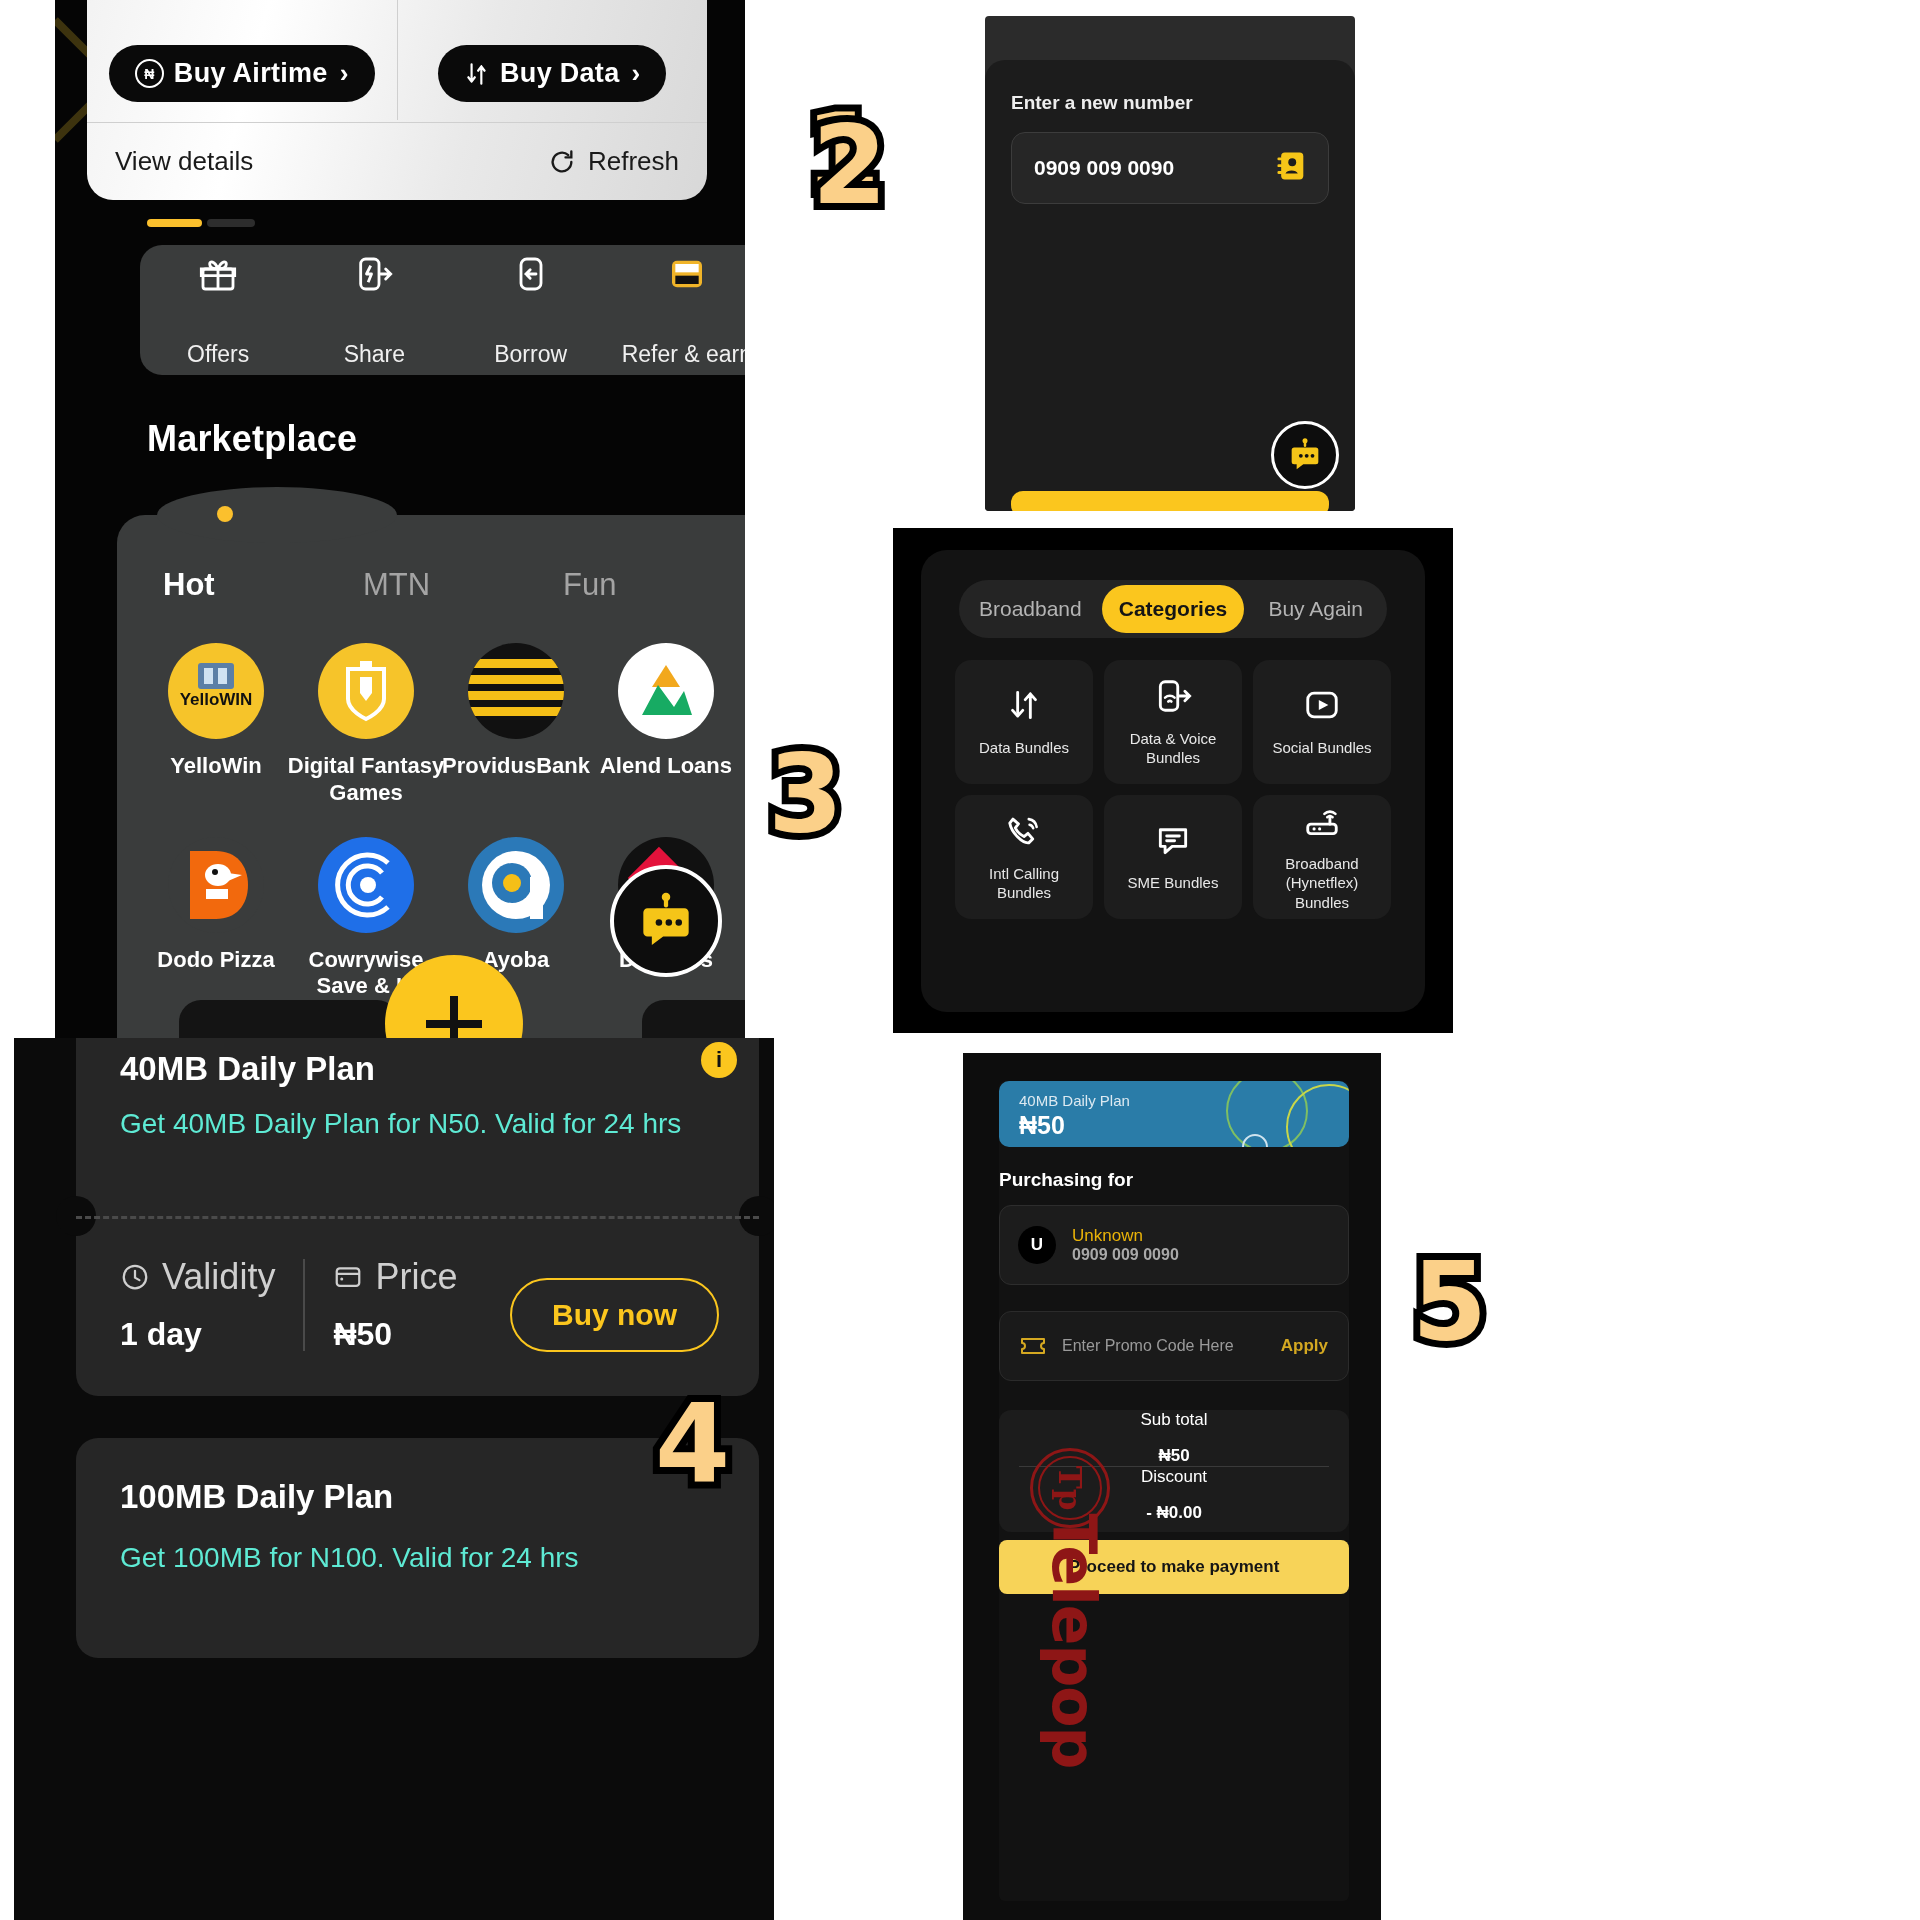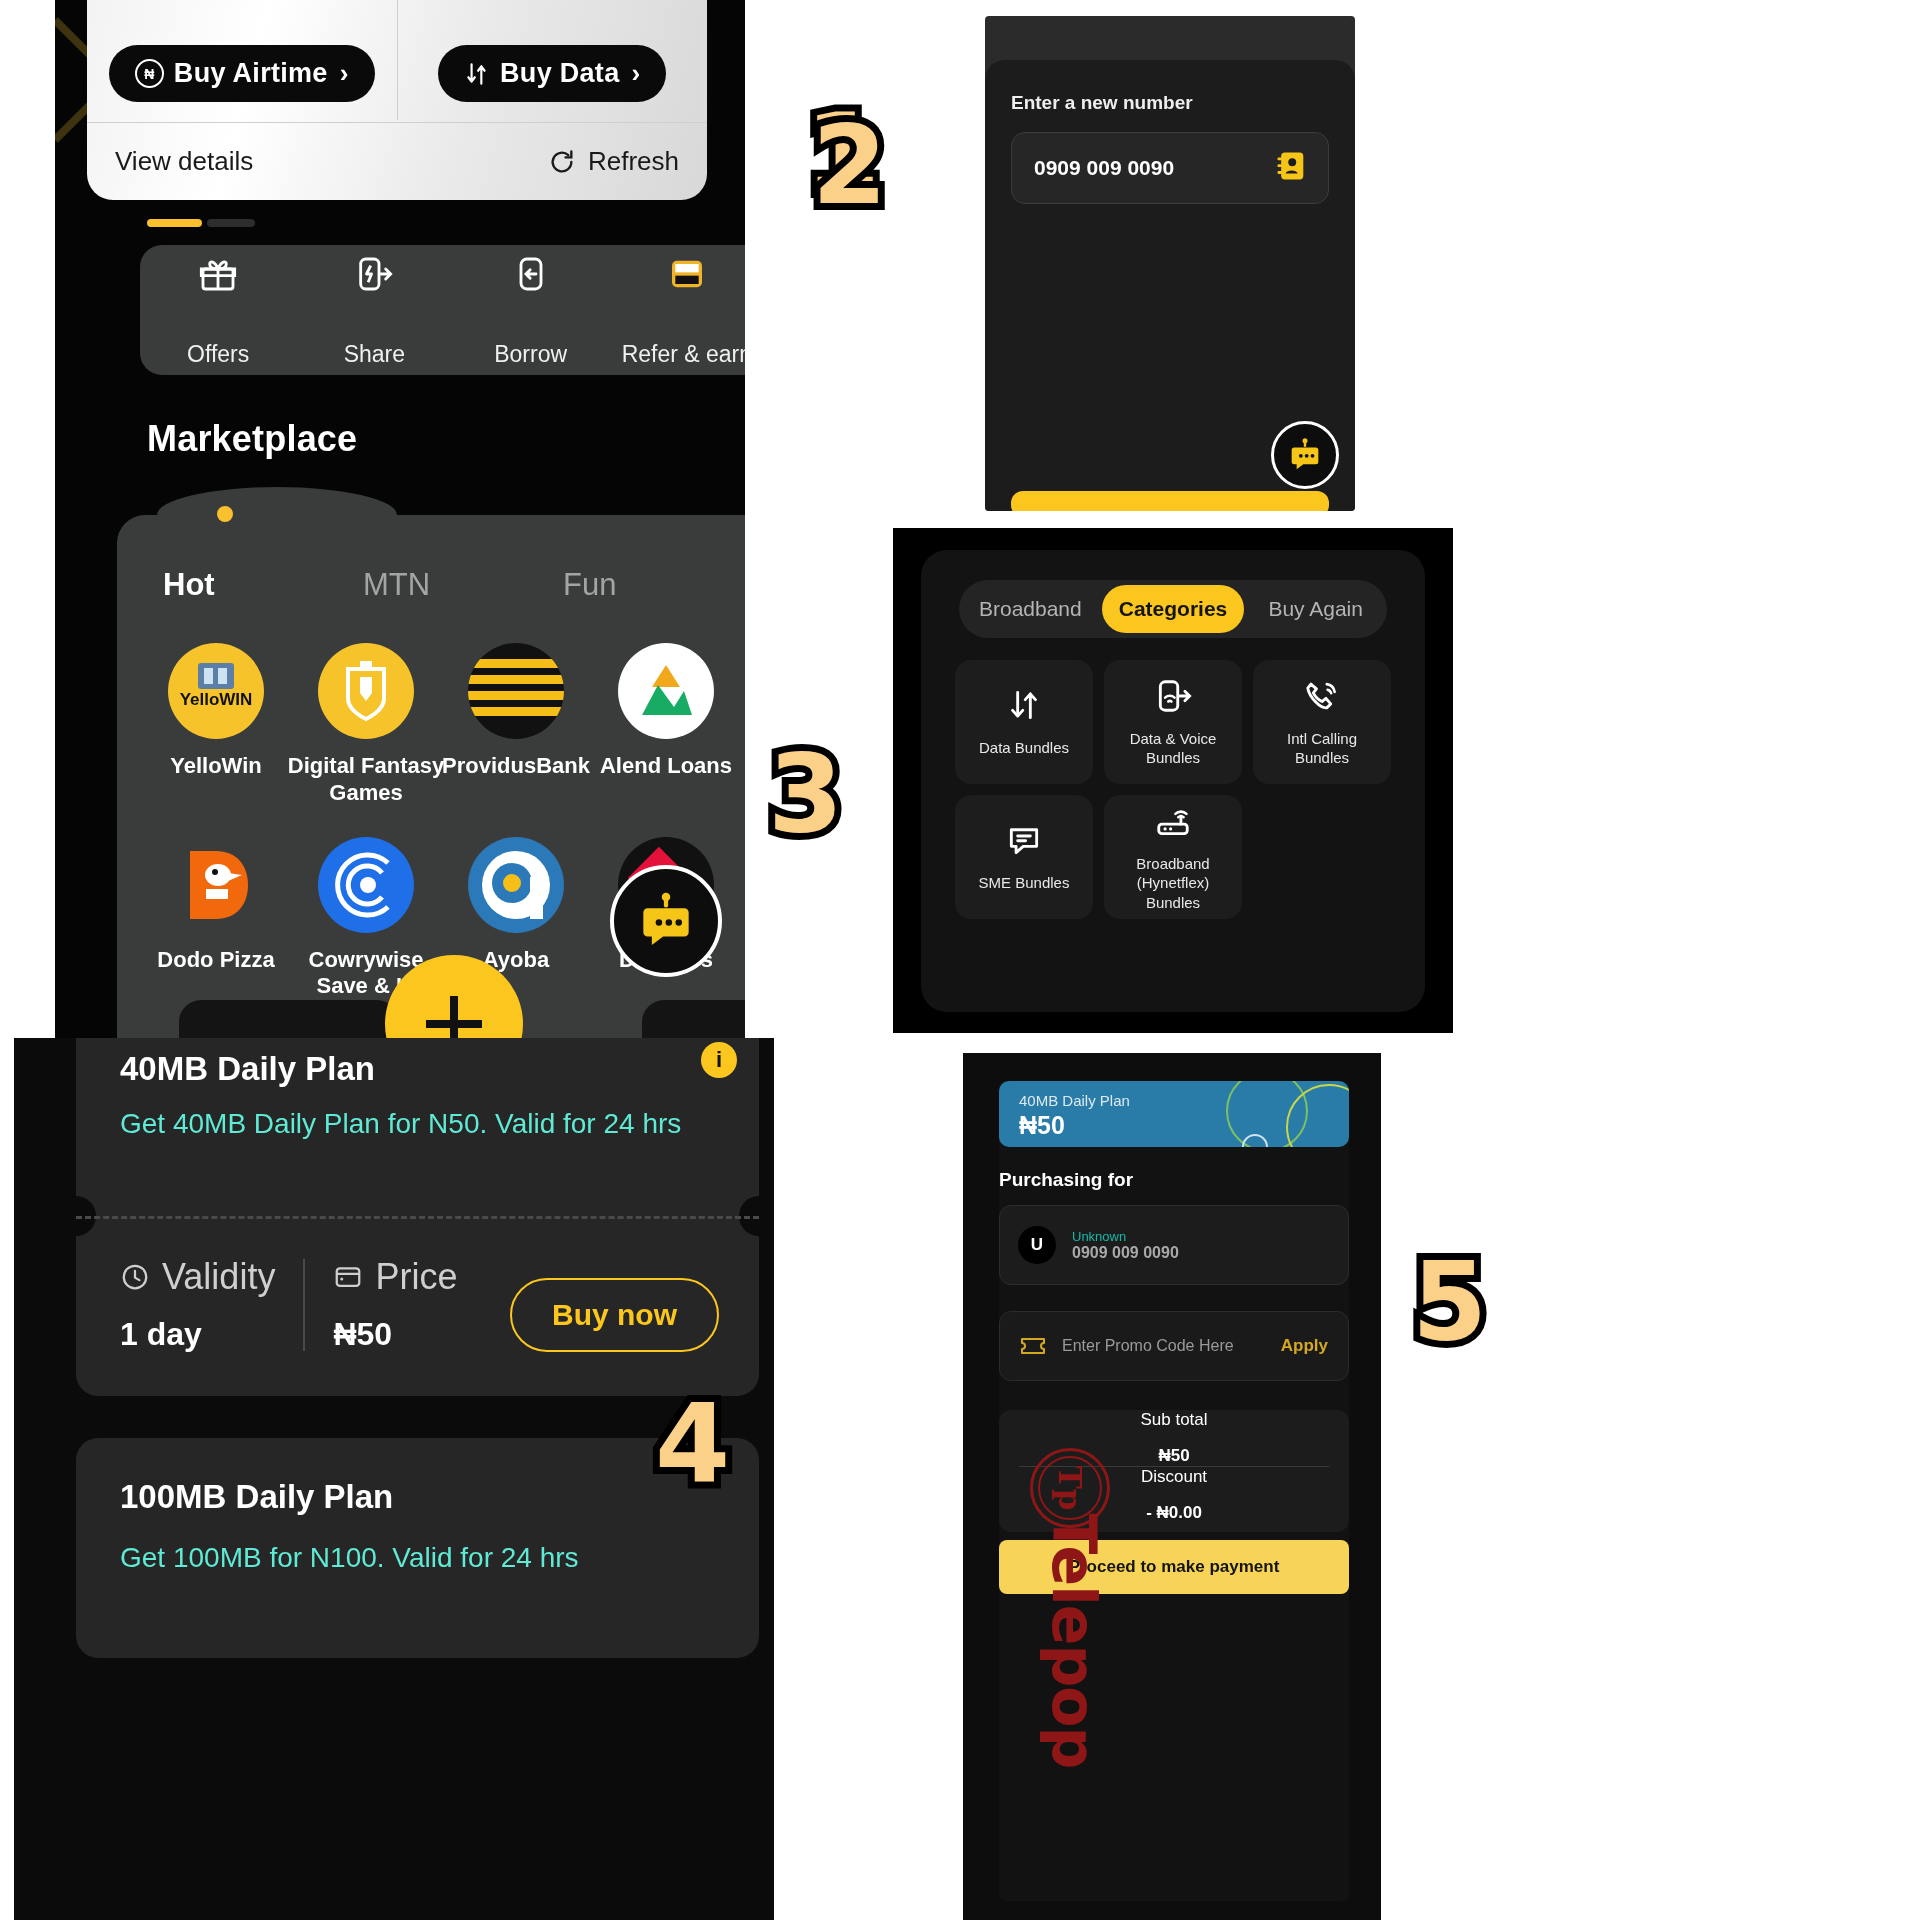--- a/index.html
+++ b/index.html
@@ -112,21 +112,21 @@
   #p5{left:963px;top:1053px;width:418px;height:867px;background:#0d0d0d;}
   .p5-inner{position:absolute;left:36px;top:28px;width:350px;height:820px;background:#121212;border-radius:6px;}
   .bluecard{position:absolute;left:36px;top:28px;width:350px;height:66px;background:#2a7ca8;border-radius:10px;overflow:hidden;}
   .bluecard .bt{position:absolute;left:20px;top:11px;font-size:15px;color:#dce9f1;}
   .bluecard .bp{position:absolute;left:20px;top:30px;font-size:25px;font-weight:bold;}
   .p5-h{position:absolute;left:36px;top:116px;font-size:19px;font-weight:bold;}
   .p5-person{position:absolute;left:36px;top:152px;width:350px;height:80px;background:#1c1c1c;
              border:1px solid #2d2d2d;border-radius:12px;display:flex;align-items:center;gap:16px;padding:0 18px;box-sizing:border-box;}
   .avatar{width:38px;height:38px;border-radius:50%;background:#000;display:flex;align-items:center;justify-content:center;
           font-size:17px;font-weight:bold;}
-  .pname{font-size:13px;color:#14b8a6;}
+  .pname{font-size:17px;color:#eab308;}
   .pnum{font-size:16px;color:#a9a9a9;font-weight:bold;}
   .promo{position:absolute;left:36px;top:258px;width:350px;height:70px;background:#1a1a1a;border:1px solid #2b2b2b;
          border-radius:12px;display:flex;align-items:center;gap:16px;padding:0 20px;box-sizing:border-box;}
   .promo .ph{flex:1;font-size:16px;color:#9a9a9a;}
   .promo .ap{font-size:17px;font-weight:bold;color:#d4a821;}
   .totals{position:absolute;left:36px;top:357px;width:350px;height:122px;background:#1c1c1c;border-radius:12px;padding:0 20px;box-sizing:border-box;}
   .trow{height:56px;display:flex;align-items:center;justify-content:space-between;font-size:17px;flex-direction:column;}
   .trow .tv{font-weight:bold;}
   .tdiv{height:1px;background:#3a3a3a;}
   .paybtn{position:absolute;left:36px;top:487px;width:350px;height:54px;background:#f7d358;border-radius:8px;
@@ -401,20 +401,27 @@
         </svg>
         <span class="tl">Data Bundles</span>
       </div>
       <div class="tile">
         <svg width="38" height="38" viewBox="0 0 24 24">
           <rect x="4" y="3" width="11" height="18" rx="3" stroke="#fff" stroke-width="1.8" fill="none"></rect>
           <path d="M7 13a4.5 4.5 0 0 1 6 0 M9 15.5a1.6 1.6 0 0 1 2 0" stroke="#fff" stroke-width="1.6" fill="none" stroke-linecap="round"></path>
           <path d="M16 12h6 M19.5 9l3 3-3 3" stroke="#fff" stroke-width="1.8" fill="none" stroke-linecap="round"></path>
         </svg>
         <span class="tl">Data &amp; Voice Bundles</span>
+      </div>
+      <div class="tile">
+        <svg width="38" height="38" viewBox="0 0 24 24">
+          <rect x="3" y="4.5" width="18" height="15" rx="4" stroke="#fff" stroke-width="1.8" fill="none"></rect>
+          <path d="M10 8.8l6 3.2-6 3.2z" fill="#fff"></path>
+        </svg>
+        <span class="tl">Social Bundles</span>
       </div>
       <div class="tile">
         <svg width="38" height="38" viewBox="0 0 24 24">
           <path d="M5 4.5l3.5 3-2 2.5a12 12 0 0 0 5.5 5.5l2.5-2 3 3.5-2.5 2.5C11 20 4 13 3 7z" stroke="#fff" stroke-width="1.8" fill="none" stroke-linejoin="round"></path>
           <path d="M15 4.5a6 6 0 0 1 5 5 M15.5 8a3 3 0 0 1 2.3 2.3" stroke="#fff" stroke-width="1.6" fill="none" stroke-linecap="round"></path>
         </svg>
         <span class="tl">Intl Calling Bundles</span>
       </div>
       <div class="tile">
         <svg width="38" height="38" viewBox="0 0 24 24">

